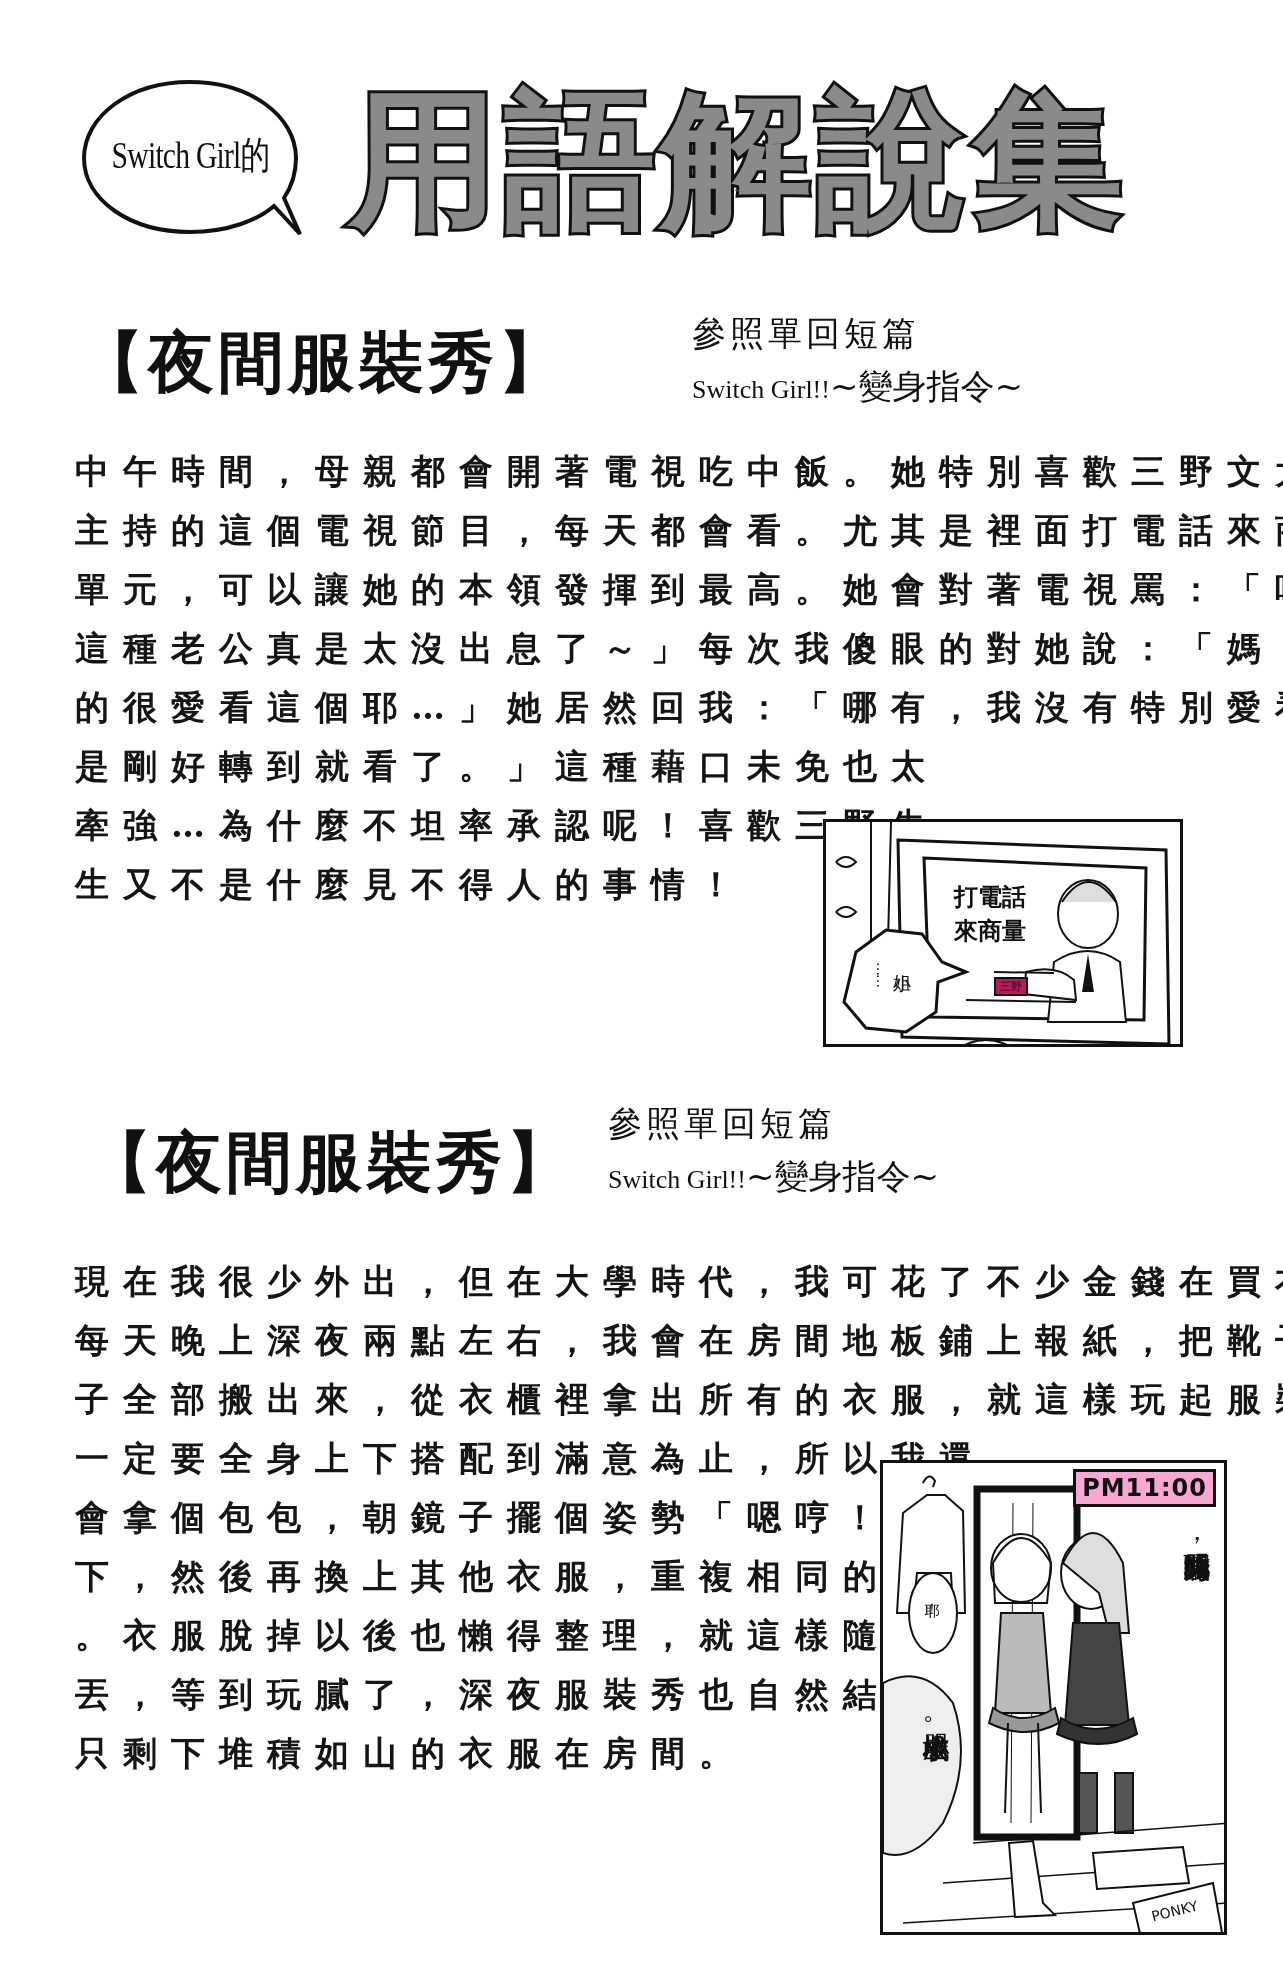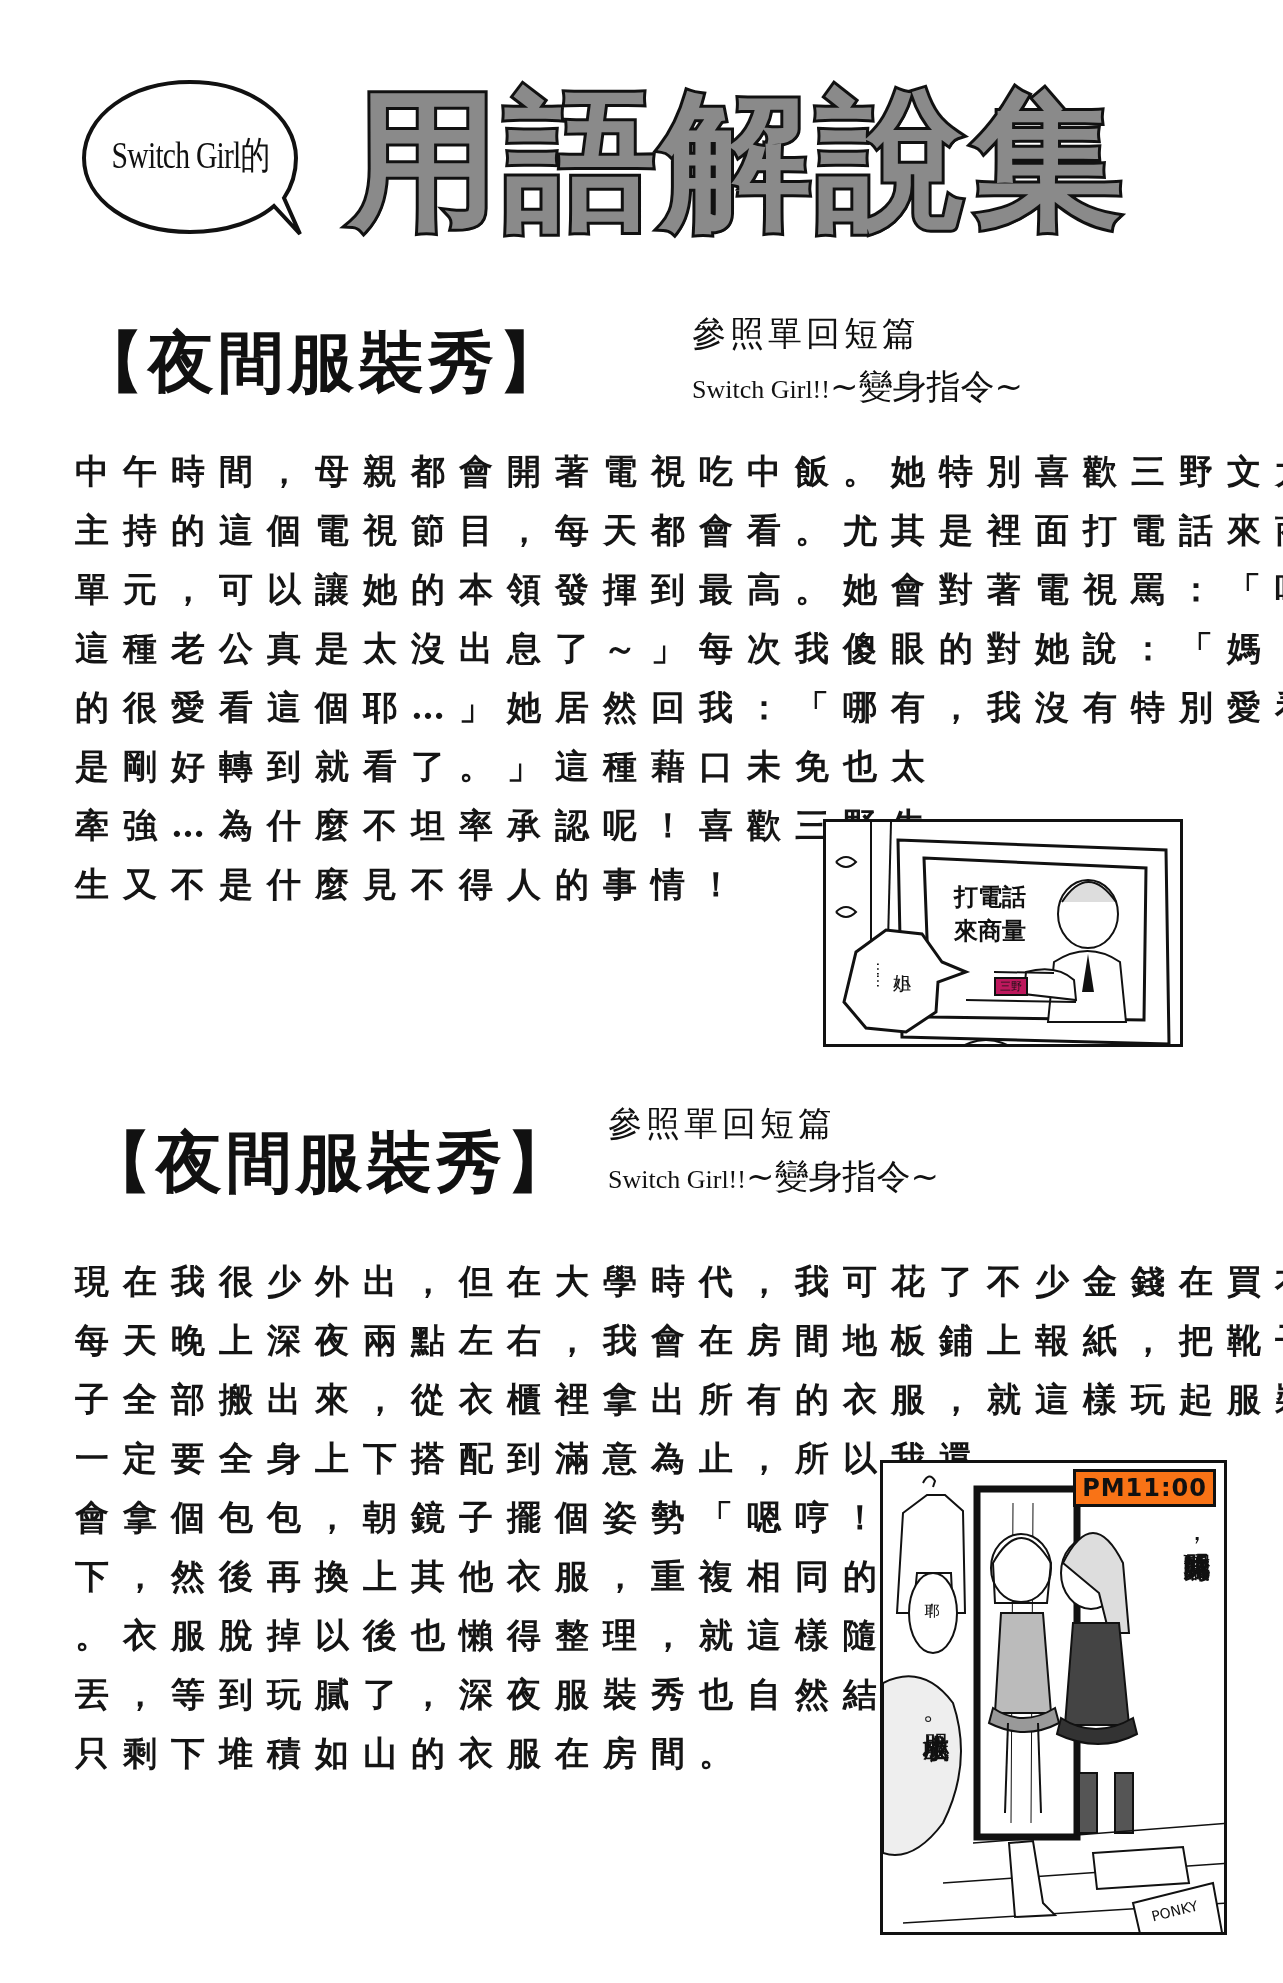--- a/index.html
+++ b/index.html
@@ -104,21 +104,21 @@
     .panel .htext {
       position: absolute;
       font-family: "DejaVu Serif", serif;
       color: #111;
       white-space: nowrap;
     }
     .clock {
       position: absolute;
       right: 8px; top: 6px;
       border: 3px solid #111;
-      background: #f97316;
+      background: #f9a8d4;
       font-family: "DejaVu Sans", sans-serif;
       font-weight: bold;
       font-size: 24px;
       padding: 2px 6px;
       letter-spacing: 1px;
     }
   </style>
 </head>
 <body>
 

